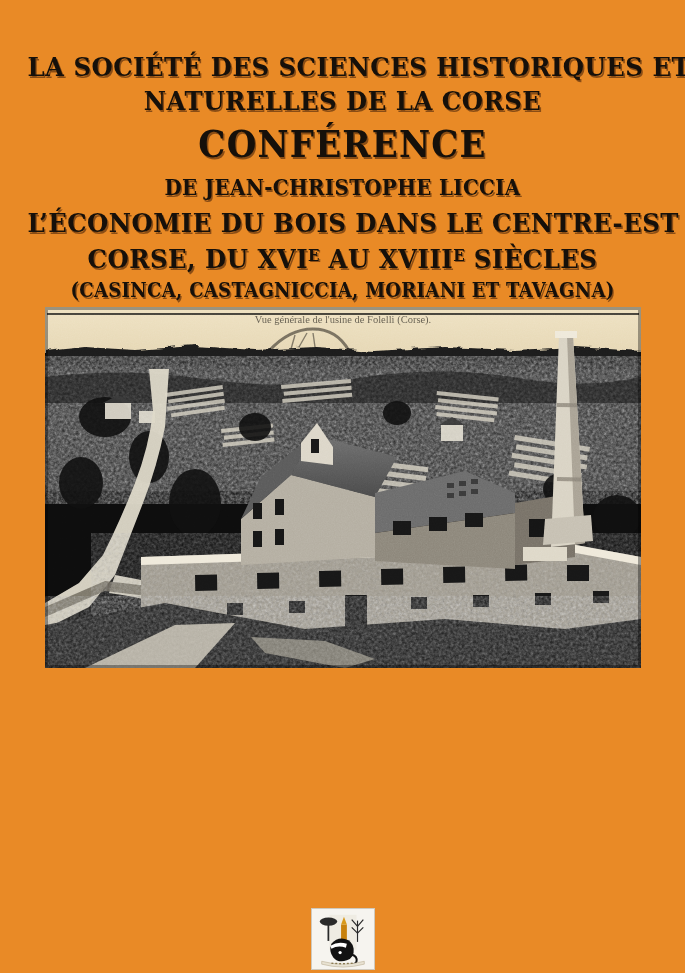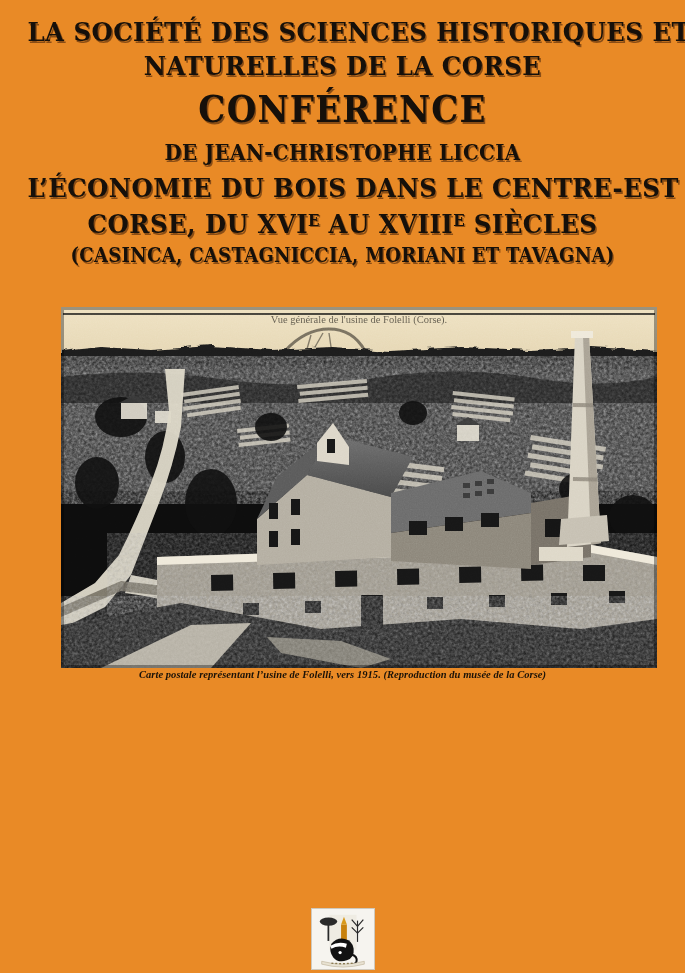--- a/index.html
+++ b/index.html
@@ -30,20 +30,21 @@
     text-transform: uppercase;
     line-height: 1.06;
     transform: scaleX(0.92);
     transform-origin: center center;
     text-shadow: 1.5px 1.5px 0 rgba(60, 28, 8, 0.55);
     white-space: nowrap;
   }
 
   .header-block {
     padding-top: 18px;
+    margin-top: 35px;
   }
 
   .line-society {
     font-size: 26.5px;
     margin: 0 0 6px 0;
   }
   .line-society.second {
     margin-bottom: 10px;
   }
 
@@ -76,21 +77,20 @@
 
   
   .photo-wrap {
     position: absolute;
     left: 45px;
     top: 307px;
     width: 596px;
     height: 361px;
     background: #0d0d0d;
     overflow: hidden;
-    margin-left: 16px;
   }
   .photo-svg {
     display: block;
     width: 100%;
     height: 100%;
   }
 
   .photo-caption {
     position: absolute;
     left: 0;
@@ -377,21 +377,20 @@
       <path d="M206 330 L280 334 L330 352 L300 361 L220 346 Z" fill="#b8b2a4" opacity="0.6"></path>
 
       <g filter="url(#grain)" opacity="0.33" style="mix-blend-mode:overlay">
         <rect x="0" y="40" width="596" height="321" fill="#808080"></rect>
       </g>
 
       <rect x="0" y="0" width="596" height="361" fill="none" stroke="#000" stroke-width="6" opacity="0.35"></rect>
     </svg>
   </div>
 
-  <div class="photo-caption">Carte postale représentant l’usine de Folelli, vers 1915. (Reproduction du musée de la Corse)</div>
 
 
   <div class="logo">
     <svg viewBox="0 0 64 62">
       <rect x="0" y="0" width="64" height="62" fill="#f6f4ef"></rect>
 
       <rect x="18" y="6" width="28" height="36" fill="#efece3"></rect>
 
       <g fill="#2a2a2a">
         <ellipse cx="17" cy="13" rx="9" ry="4.2"></ellipse>

